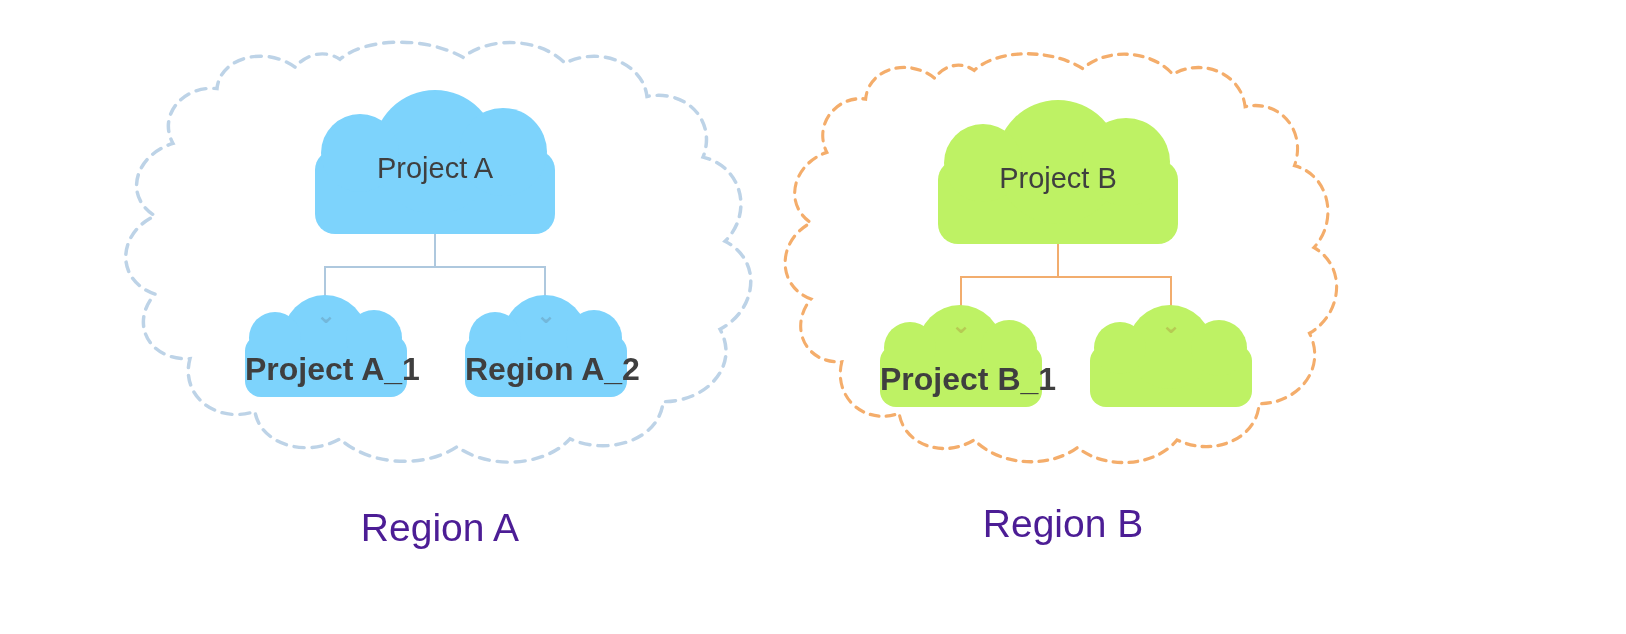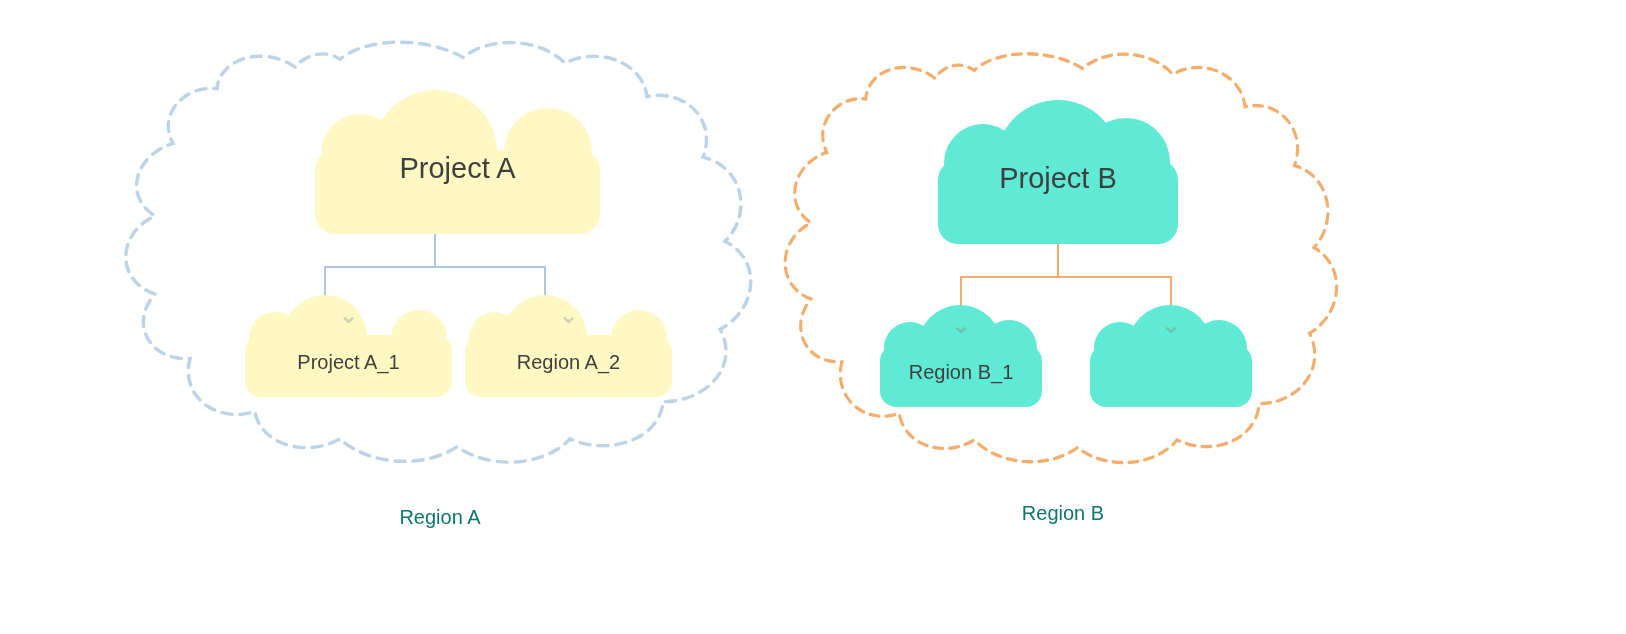--- a/index.html
+++ b/index.html
@@ -39,22 +39,22 @@
   }
   .region-a .blob-path { stroke: #bdd3e7; }
   .region-b .blob-path { stroke: #f4ad6b; }
 
   
   .cloud {
     position: absolute;
     border-radius: 20px;
     z-index: 2;
   }
-  .region-a .cloud { background: #fef9c3; padding-left: 45px; }
-  .region-b .cloud { background: #5eead4; }
+  .region-a .cloud { background: #7dd3fc; }
+  .region-b .cloud { background: #bef264; }
 
   .cloud::before, .cloud::after, .cloud .bump {
     content: "";
     position: absolute;
     background: inherit;
     border-radius: 50%;
     z-index: -1;
   }
   .cloud .bump { display: block; }
 
@@ -70,21 +70,21 @@
 
   .cloud-label {
     position: absolute;
     left: 0;
     width: 100%;
     text-align: center;
     color: #3f3f3f;
     white-space: nowrap;
   }
   .cloud.big .cloud-label   { top: 2px;  font-size: 29px; }
-  .cloud.small .cloud-label { top: 16px; font-size: 20px; }
+  .cloud.small .cloud-label { top: 16px; font-size: 32px; font-weight: bold; }
 
   .arrow-glyph {
     position: absolute;
     top: -32px;
     left: 50%;
     transform: translateX(-50%);
     font-size: 24px;
     font-weight: bold;
     color: rgba(90, 110, 130, 0.28);
     line-height: 1;
@@ -117,22 +117,22 @@
   .region-b .h-bar   { left: 202px; top: 236px; width: 212px; height: 2px;  }
   .region-b .v-left  { left: 202px; top: 236px; width: 2px;   height: 52px; }
   .region-b .v-right { left: 412px; top: 236px; width: 2px;   height: 52px; }
   .region-b .region-label { top: 462px; }
 
   .region-label {
     position: absolute;
     left: 0;
     width: 100%;
     text-align: center;
-    font-size: 20px;
-    color: #0f766e;
+    font-size: 39px;
+    color: #4c1d95;
     z-index: 2;
   }
 </style>
 </head>
 <body>
 
 <div class="canvas">
 
   <div class="region region-a">
     <svg class="blob" viewBox="0 0 680 460" preserveAspectRatio="none">
@@ -211,21 +211,21 @@
     <div class="connector v-right"></div>
 
     <div class="cloud big parent">
       <i class="bump"></i>
       <span class="cloud-label">Project B</span>
     </div>
 
     <div class="cloud small child1">
       <i class="bump"></i>
       <span class="arrow-glyph">⌄</span>
-      <span class="cloud-label">Region B_1</span>
+      <span class="cloud-label">Project B_1</span>
     </div>
 
     <div class="cloud small child2">
       <i class="bump"></i>
       <span class="arrow-glyph">⌄</span>
     </div>
 
     <div class="region-label">Region B</div>
   </div>
 

